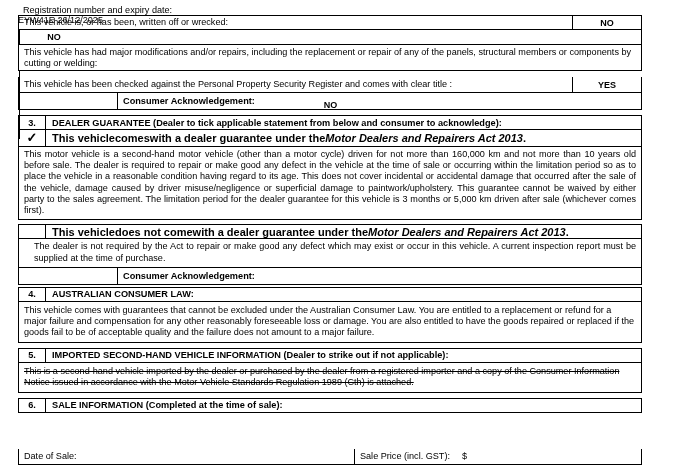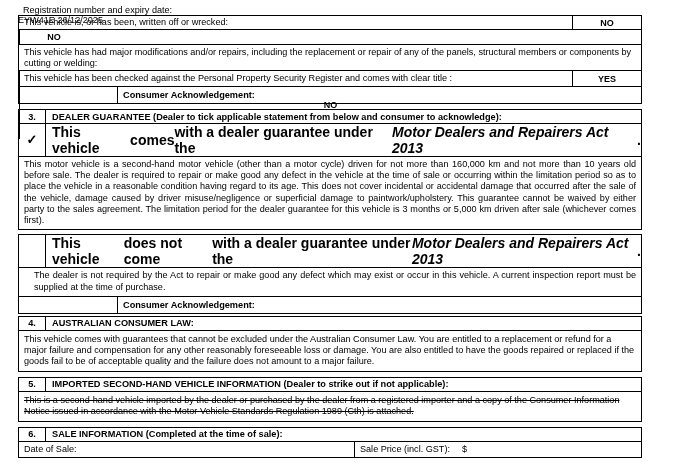--- a/index.html
+++ b/index.html
@@ -122,21 +122,21 @@
     font-size: 13px;
     font-weight: bold;
     padding-bottom: 1px;
   }
   .tickrow .stmt {
     flex: 1 1 auto;
     display: flex;
     align-items: center;
     padding-left: 6px;
     font-weight: bold;
-    font-size: 14px;
+    font-size: 11px;
   }
   .para {
     border: 1px solid #000;
     border-top: none;
     box-sizing: border-box;
     padding: 2px 5px 3px 5px;
     line-height: 1.235;
     text-align: left;
   }
   .para.justify { text-align: justify; }
@@ -154,20 +154,21 @@
     text-decoration: line-through;
   }
 
   
   .salerow {
     display: flex;
     border: 1px solid #000;
     border-top: none;
     box-sizing: border-box;
     height: 16px;
+    margin-top: 36px;
   }
   .salerow .c1 {
     flex: 0 0 330px;
     border-right: 1px solid #000;
     display: flex;
     align-items: center;
     padding-left: 5px;
   }
   .salerow .c2 {
     flex: 1 1 auto;
@@ -194,21 +195,21 @@
     <div class="cell-text">This vehicle is, or has been, written off or wrecked:</div>
     <div class="cell-ans">NO</div>
   </div>
   <div class="row" style="height:15px;">
     <div class="cell-ans">NO</div>
   </div>
   <div class="row" style="height:26px;flex-direction:column;">
     <div class="cell-text" style="align-items:flex-start;padding-top:2px;">This vehicle has had major modifications and/or repairs, including the replacement or repair of any of the panels, structural members or components by cutting or welding:</div>
     <div class="cell-ans">NO</div>
   </div>
-  <div class="row" style="height:16px;">
+  <div class="row" style="height:16px;margin-top:6px;">
     <div class="cell-text">This vehicle has been checked against the Personal Property Security Register and comes with clear title :</div>
     <div class="cell-ans">YES</div>
   </div>
 
   <div class="ack">
     <div class="left"></div>
     <div class="right">Consumer Acknowledgement:</div>
   </div>
 
   <div class="sec">

